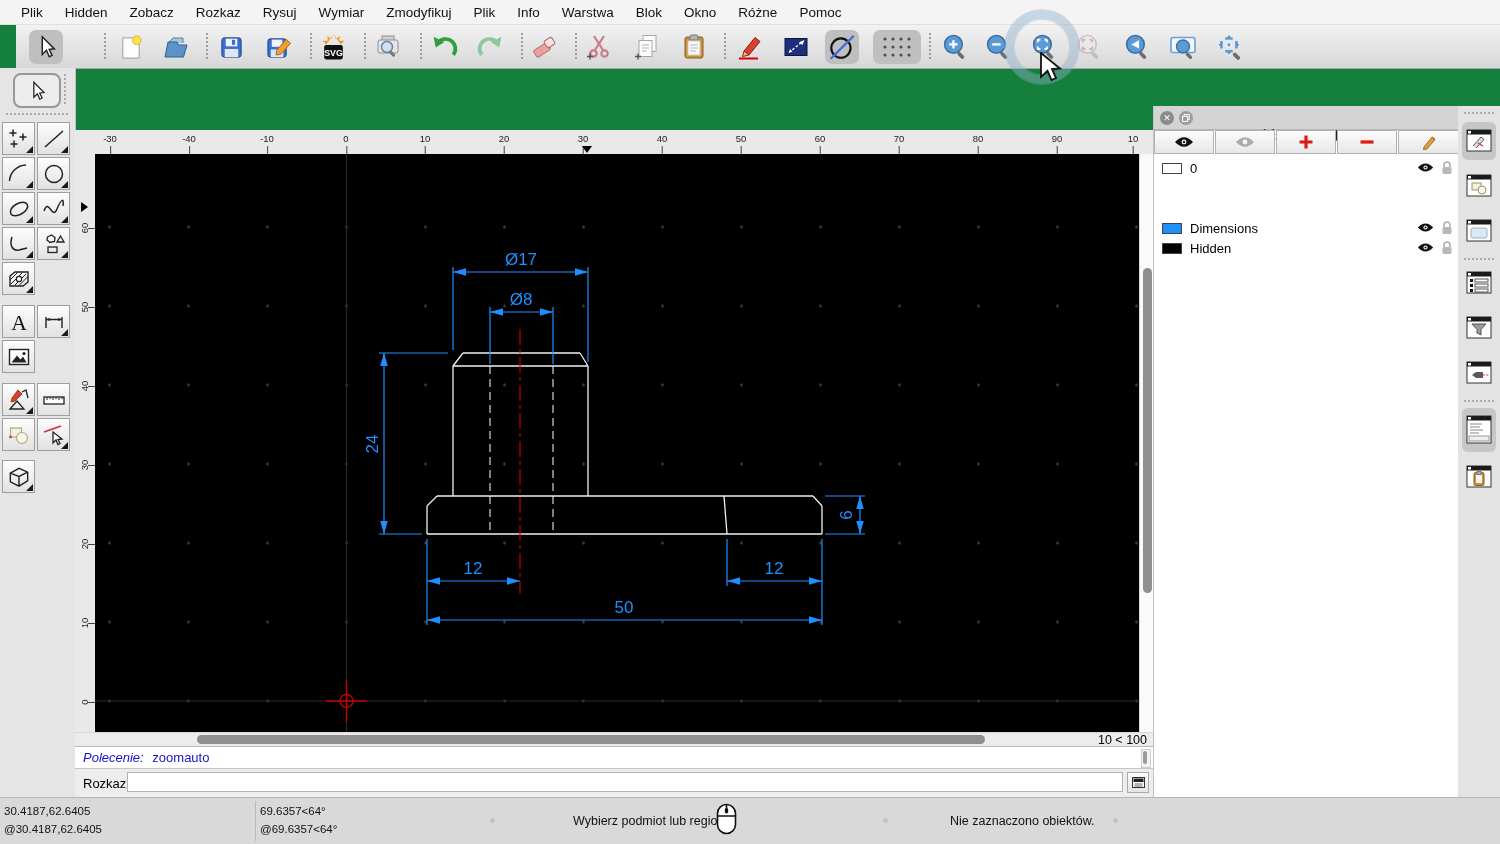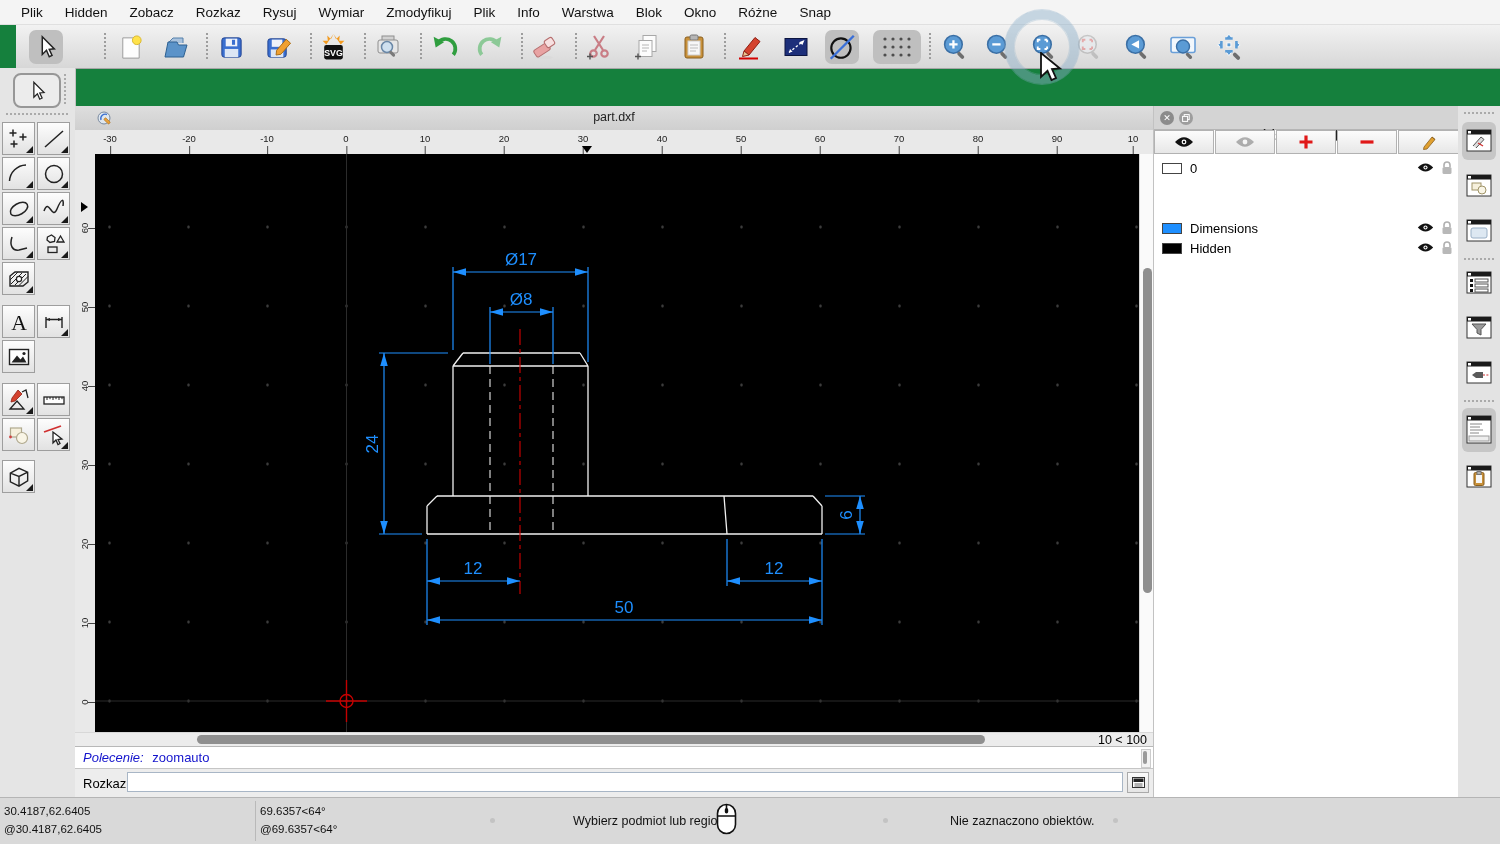--- a/index.html
+++ b/index.html
@@ -106,21 +106,21 @@
     <span>Rozkaz</span>
     <span>Rysuj</span>
     <span>Wymiar</span>
     <span>Zmodyfikuj</span>
     <span>Plik</span>
     <span>Info</span>
     <span>Warstwa</span>
     <span>Blok</span>
     <span>Okno</span>
     <span>Różne</span>
-    <span>Snap</span>
+    <span>Pomoc</span>
   </div>
 
   <div id="toolbar">
     <div class="tbtn active" style="left:13px">
       <svg width="26" height="26" viewBox="0 0 28 28">
           <path d="M10 3 L10 22 L14.5 17.5 L17.5 24.5 L20.5 23 L17.5 16.5 L23 16 Z" fill="#fff" stroke="#222" stroke-width="1.6"></path>
         </svg>
     </div>
     <div class="tsep" style="left:88px"></div>
     <div class="tbtn" style="left:97px">
@@ -422,32 +422,24 @@
           <path d="M11 9 L11 20 L14 17 L16 21.5 L18 20.5 L16 16.5 L20 16 Z" fill="#fff" stroke="#222" stroke-width="1.3"></path>
         </svg>
     </div>
     <div class="tool c1 sub" style="top:392px">
       <svg width="26" height="26" viewBox="0 0 24 24">
           <path d="M4 8.5 L12 4 L20 7.5 L20 15.5 L12 20.5 L4 16.5 Z M4 8.5 L12 11.5 L20 7.5 M12 11.5 V20.5" fill="none" stroke="#222" stroke-width="1.3"></path>
         </svg>
     </div>
   </div>
 
-  <div id="wintitle">
-    <svg class="abs" style="left:22px;top:4px" width="16" height="16" viewBox="0 0 16 16">
-        <circle cx="7" cy="8" r="6" fill="#dfe7ef" stroke="#7a8aa0"></circle>
-        <path d="M4 10 A4.5 4.5 0 0 1 10 4.5" fill="none" stroke="#3a6fd0" stroke-width="1.4"></path>
-        <rect x="8.5" y="7.5" width="7" height="2.6" rx="1" transform="rotate(45 8.5 7.5)" fill="#e8a03a" stroke="#a96a12" stroke-width=".6"></rect>
-      </svg>
-    <div class="t">part.dxf</div>
-  </div>
 
   <div id="hruler">
     <span class="hlab" style="left:35px">-30</span>
-    <span class="hlab" style="left:114px">-20</span>
+    <span class="hlab" style="left:114px">-40</span>
     <span class="hlab" style="left:192px">-10</span>
     <span class="hlab" style="left:271px">0</span>
     <span class="hlab" style="left:350px">10</span>
     <span class="hlab" style="left:429px">20</span>
     <span class="hlab" style="left:508px">30</span>
     <span class="hlab" style="left:587px">40</span>
     <span class="hlab" style="left:666px">50</span>
     <span class="hlab" style="left:745px">60</span>
     <span class="hlab" style="left:824px">70</span>
     <span class="hlab" style="left:903px">80</span>

